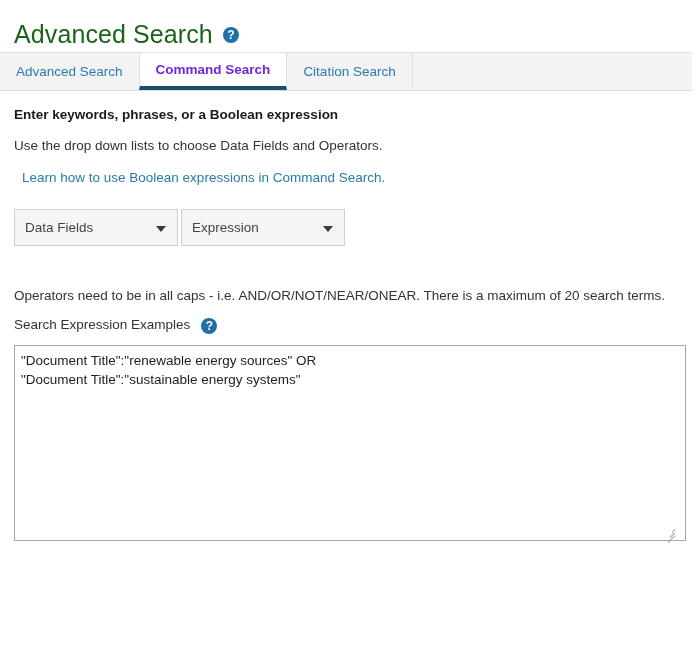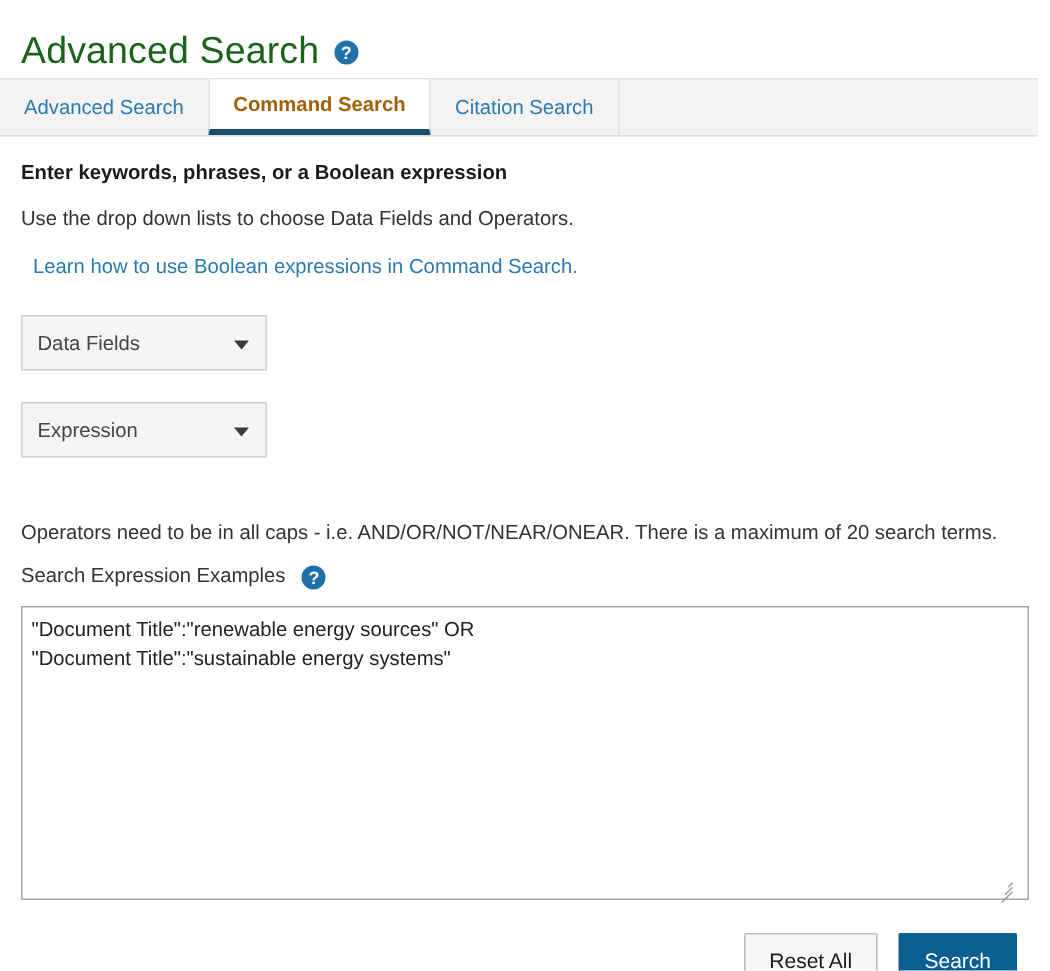--- a/index.html
+++ b/index.html
@@ -70,21 +70,21 @@
     padding: 0 16px;
     font-size: 13.5px;
     color: #2a7ab0;
     cursor: pointer;
     box-sizing: border-box;
     background: transparent;
     white-space: nowrap;
   }
   .tab.active {
     background: #ffffff;
-    color: #a16207;
+    color: #6d28d9;
     font-weight: bold;
     border-left: 1px solid #e0e0e0;
     border-right: 1px solid #e0e0e0;
     border-bottom: 4px solid #1b4e6b;
   }
   .tab-divider {
     width: 1px;
     background: #e0e0e0;
     margin: 0;
     align-self: stretch;
@@ -110,23 +110,22 @@
     font-size: 13.5px;
     color: #2a7ab0;
     text-decoration: none;
     margin: 17px 16px 0 8px;
     cursor: pointer;
   }
 
   
   .selects-row {
     display: flex;
-    gap: 21px;
+    gap: 3px;
     margin-top: 23px;
-    flex-direction: column;
   }
   .select-box {
     position: relative;
     width: 164px;
     height: 37px;
     background: #f5f5f5;
     border: 1px solid #cfcfcf;
     box-sizing: border-box;
     display: flex;
     align-items: center;
@@ -284,19 +283,15 @@
     <div class="query-wrap">
       <textarea class="query-area" spellcheck="false" placeholder="" style="">"Document Title":"renewable energy sources" OR
 "Document Title":"sustainable energy systems"</textarea>
       <span class="resize-grip">
         <i></i>
           <i></i>
           <i></i>
       </span>
     </div>
 
-    <div class="button-row">
-      <button class="btn btn-secondary">Reset All</button>
-      <button class="btn btn-primary">Search</button>
-    </div>
 
   </div>
 </div>
 
 </body></html>

